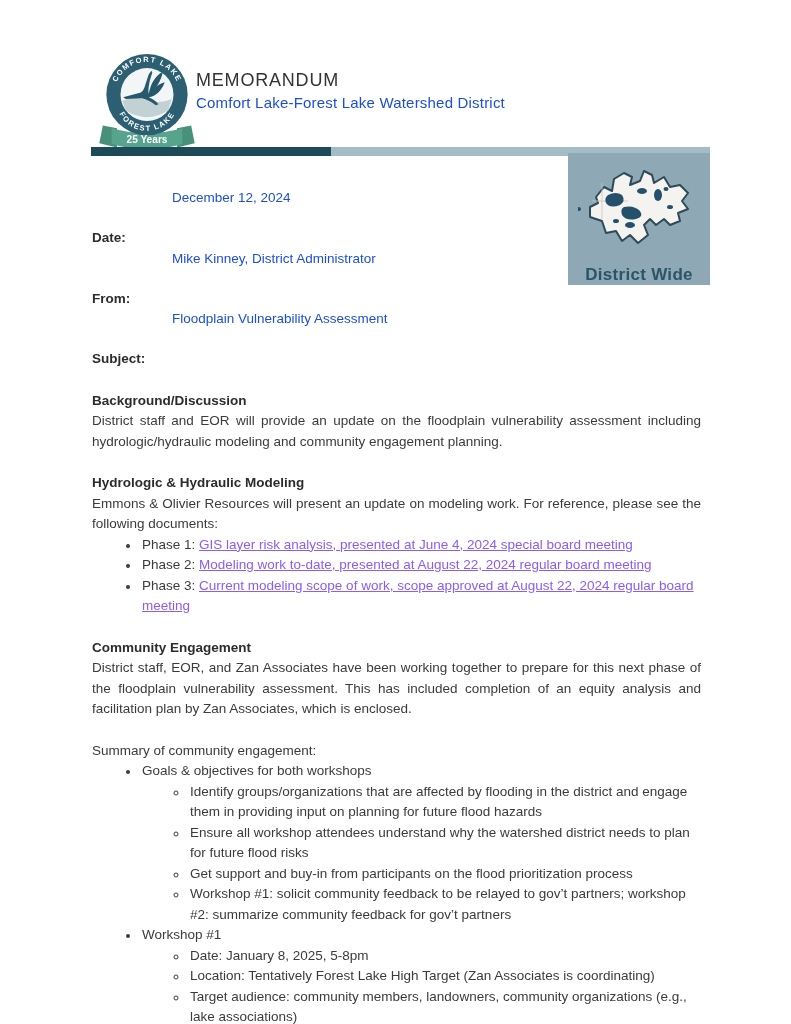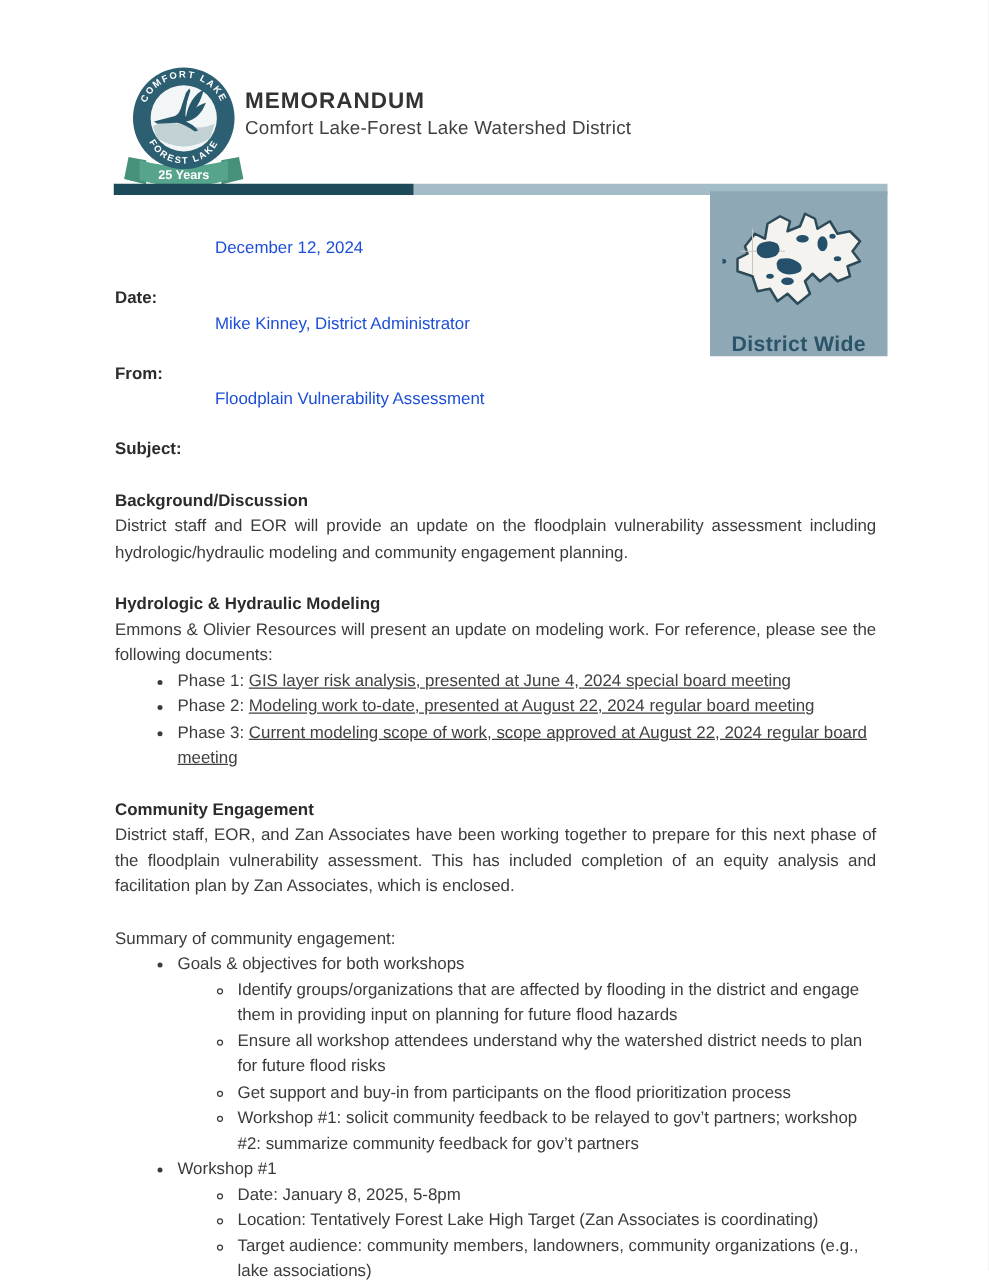--- a/index.html
+++ b/index.html
@@ -10,23 +10,23 @@
     width: 791px; height: 1024px;
     margin: 0 auto;
     background: #ffffff;
     overflow: hidden;
     color: #3b3b3b;
   }
   
   .logo-badge { position: absolute; left: 94px; top: 44px; width: 106px; height: 118px; }
   .title-block { position: absolute; left: 196px; top: 70px; }
   .memo-title {
-    font-size: 18px; font-weight: 700; letter-spacing: 0.8px; color: #333333;
+    font-size: 18px; font-weight: 400; letter-spacing: 0.8px; color: #333333;
   }
-  .memo-subtitle { font-size: 15px; color: #404040; margin-top: 3px; letter-spacing: 0.2px; }
+  .memo-subtitle { font-size: 15px; color: #1d4ed8; margin-top: 3px; letter-spacing: 0.2px; }
   .divider { position: absolute; left: 91px; top: 147px; width: 619px; height: 9px; display: flex; }
   .divider-dark  { width: 240px; height: 100%; background: #1c4a58; }
   .divider-light { flex: 1; height: 100%; background: #a3bcc6; }
   
   .district-box {
     position: absolute; left: 568px; top: 153px; width: 142px; height: 132px;
     background: #8ea9b5; text-align: center;
   }
   .district-box svg { margin-top: 10px; }
   .district-label {
@@ -38,21 +38,21 @@
   .meta-label { font-weight: 700; color: #2c2c2c; margin-top: 40px; }
   .meta-value { color: #1d4ed8; }
   .section-background { margin-top: 48px; }
   .section { margin-top: 21px; }
   h3.doc-heading { font-size: 13.5px; font-weight: 700; color: #2c2c2c; }
   p.doc-par { text-align: justify; }
   ul.l1 { list-style-type: disc; margin: 0; padding-left: 48px; }
   ul.l2 { list-style-type: circle; margin: 0; padding-left: 46px; }
   ul li { padding-left: 2px; }
   ul li::marker { font-size: 12px; color: #3b3b3b; }
-  a.doc-link { color: #404040; text-decoration: underline; cursor: pointer; }
+  a.doc-link { color: #8b5cf6; text-decoration: underline; cursor: pointer; }
   .summary-par { margin-top: 21px; }
 </style>
 </head>
 <body>
 
 <div class="page">
 
   <div class="logo-badge">
     <svg width="106" height="118" viewBox="0 0 120 133">
       <defs>

